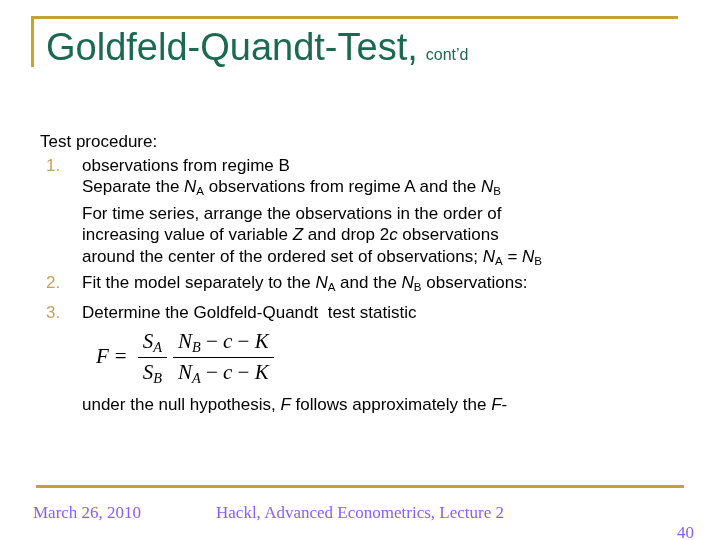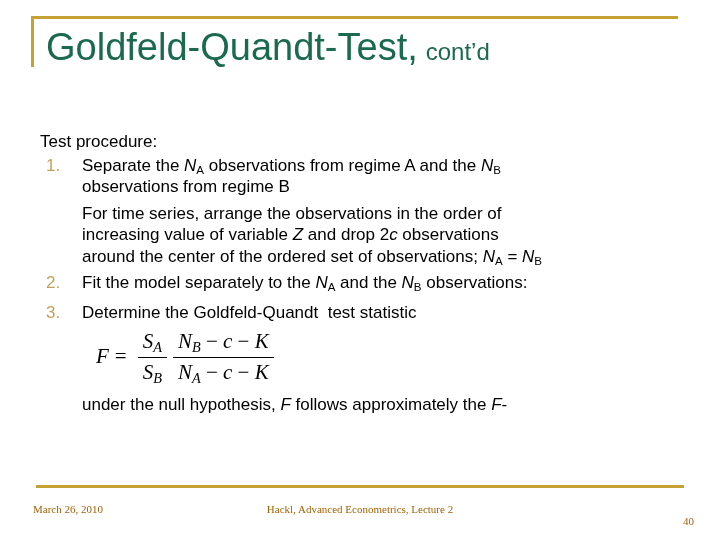--- a/index.html
+++ b/index.html
@@ -15,21 +15,21 @@
   
   .rule-top{position:absolute;left:33px;top:16px;width:645px;height:3px;background:#C5A233;}
   .rule-left{position:absolute;left:31px;top:16px;width:3px;height:51px;background:#C5A233;}
   .rule-bottom{position:absolute;left:36px;top:485px;width:648px;height:3px;background:#C5A233;}
   
   .title{
     position:absolute;left:46px;top:28px;margin:0;
     font-size:38px;font-weight:400;line-height:1.05;
     color:#1B6A4F;letter-spacing:0px;white-space:nowrap;
   }
-  .title .suffix{font-size:24px;margin-left:8px;}
+  .title .suffix{font-size:16px;margin-left:8px;}
   
   .body{
     position:absolute;left:40px;top:131px;width:652px;
     font-size:17px;line-height:21.5px;
   }
   .intro{margin:0;}
   .item{position:relative;padding-left:42px;}
   .item-1{margin-top:2px;}
   .item-2{margin-top:5px;}
   .item-3{margin-top:8px;}
@@ -45,21 +45,21 @@
     font-size:21px;line-height:1.22;
     display:flex;align-items:center;width:max-content;
   }
   .formula .f-eq{margin:0 8px 0 6px;}
   .frac{display:inline-block;text-align:center;vertical-align:middle;margin:0 3px;}
   .frac .fnum{display:block;padding:0 5px 2px;border-bottom:1.5px solid #000;}
   .frac .fden{display:block;padding:2px 5px 0;}
   
   .footer{
     position:absolute;left:0;right:0;top:503px;height:20px;
-    font-family:"Liberation Serif", serif;font-size:11px;color:#a16207;
+    font-family:"Liberation Serif", serif;font-size:17px;color:#8b5cf6;
   }
   .f-left{position:absolute;left:33px;}
   .f-center{display:block;text-align:center;}
   .f-right{position:absolute;right:26px;}
 </style>
 </head>
 <body>
 
 <div class="slide">
 
@@ -69,22 +69,22 @@
   <h1 class="title">
     <span>Goldfeld-Quandt-Test,</span><span class="suffix">cont’d</span>
   </h1>
 
   <div class="body">
 
     <p class="intro">Test procedure:</p>
 
     <div class="item item-1">
       <span class="num">1.</span>
+      <div class="line"><span>observations from regime B</span></div>
       <div class="line"><span>Separate the </span><span class="it">N</span><sub>A</sub><span> observations from regime A and the </span><span class="it">N</span><sub>B</sub></div>
-      <div class="line"><span>observations from regime B</span></div>
       <div class="note">
         <div class="line"><span>For time series, arrange the observations in the order of</span></div>
         <div class="line"><span>increasing value of variable </span><span class="it">Z</span><span> and drop 2</span><span class="it">c</span><span> observations</span></div>
         <div class="line"><span>around the center of the ordered set of observations; </span><span class="it">N</span><sub>A</sub><span> = </span><span class="it">N</span><sub>B</sub></div>
       </div>
     </div>
 
     <div class="item item-2">
       <span class="num">2.</span>
       <div class="line"><span>Fit the model separately to the </span><span class="it">N</span><sub>A</sub><span> and the </span><span class="it">N</span><sub>B</sub><span> observations:</span></div>

